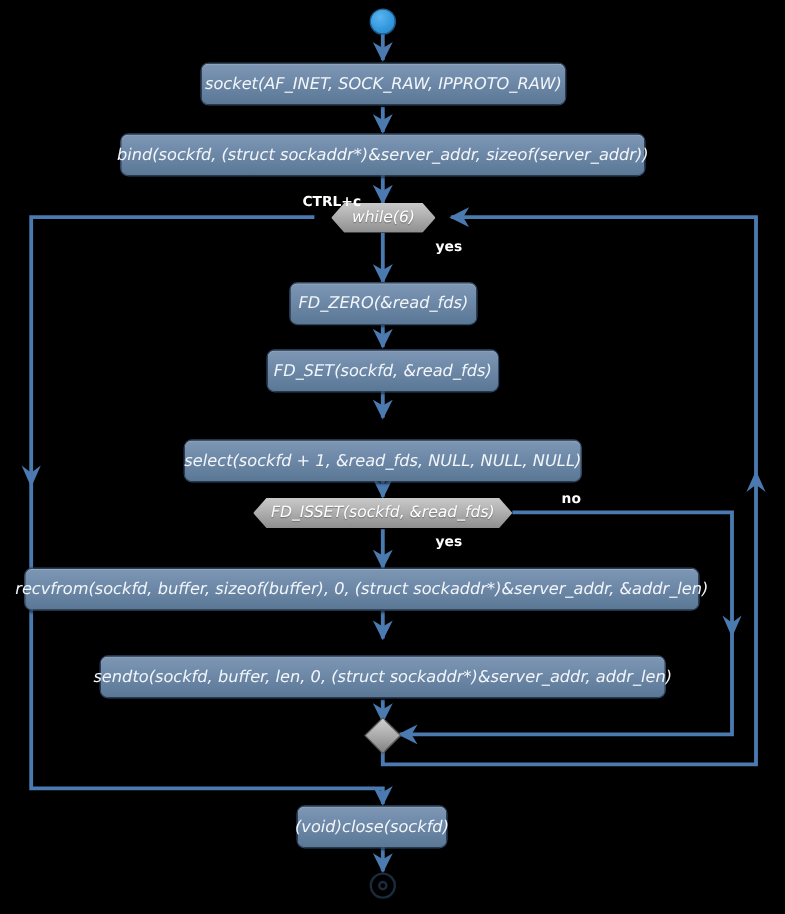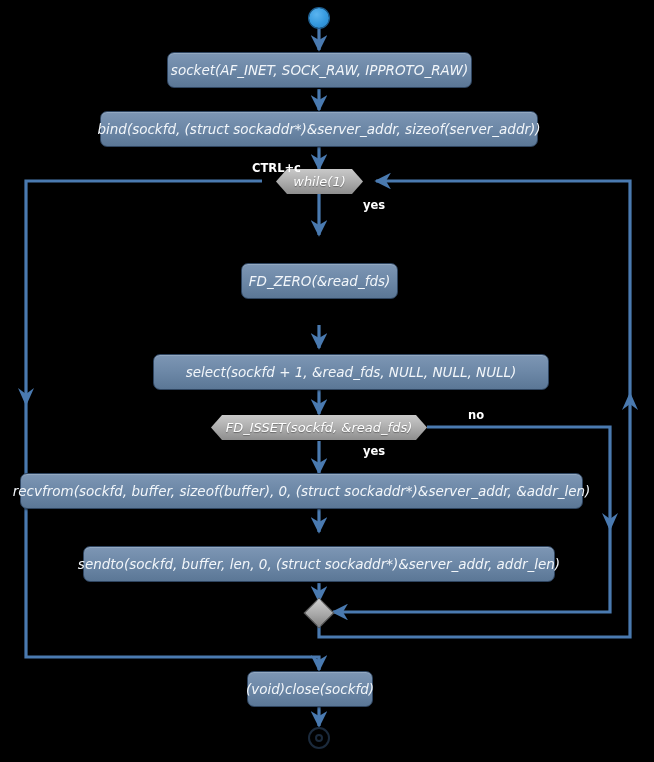--- a/index.html
+++ b/index.html
@@ -156,29 +156,32 @@
 
   <div class="node act" style="left:167px; top:52px; width:305px;">
     <span class="lbl">socket(AF_INET, SOCK_RAW, IPPROTO_RAW)</span>
   </div>
 
   <div class="node act" style="left:100px; top:111px; width:438px;">
     <span class="lbl">bind(sockfd, (struct sockaddr*)&amp;server_addr, sizeof(server_addr))</span>
   </div>
 
   <div class="node hex" style="left:276px; top:169px; width:87px;">
-    <span class="lbl">while(1)</span>
-  </div>
-
-  <div class="node act" style="left:241px; top:235px; width:157px;margin-top:28px;">
+    <span class="lbl">while(6)</span>
+  </div>
+
+  <div class="node act" style="left:241px; top:235px; width:157px;">
     <span class="lbl">FD_ZERO(&amp;read_fds)</span>
   </div>
 
-
-  <div class="node act" style="left:153px; top:354px; width:396px;text-align:right;">
+  <div class="node act" style="left:222px; top:291px; width:194px;">
+    <span class="lbl">FD_SET(sockfd, &amp;read_fds)</span>
+  </div>
+
+  <div class="node act" style="left:153px; top:366px; width:332px;text-align:right;">
     <span class="lbl">select(sockfd + 1, &amp;read_fds, NULL, NULL, NULL)</span>
   </div>
 
   <div class="node hex" style="left:211px; top:415px; width:216px;">
     <span class="lbl">FD_ISSET(sockfd, &amp;read_fds)</span>
   </div>
 
   <div class="node act" style="left:20px; top:473px; width:563px;">
     <span class="lbl">recvfrom(sockfd, buffer, sizeof(buffer), 0, (struct sockaddr*)&amp;server_addr, &amp;addr_len)</span>
   </div>

